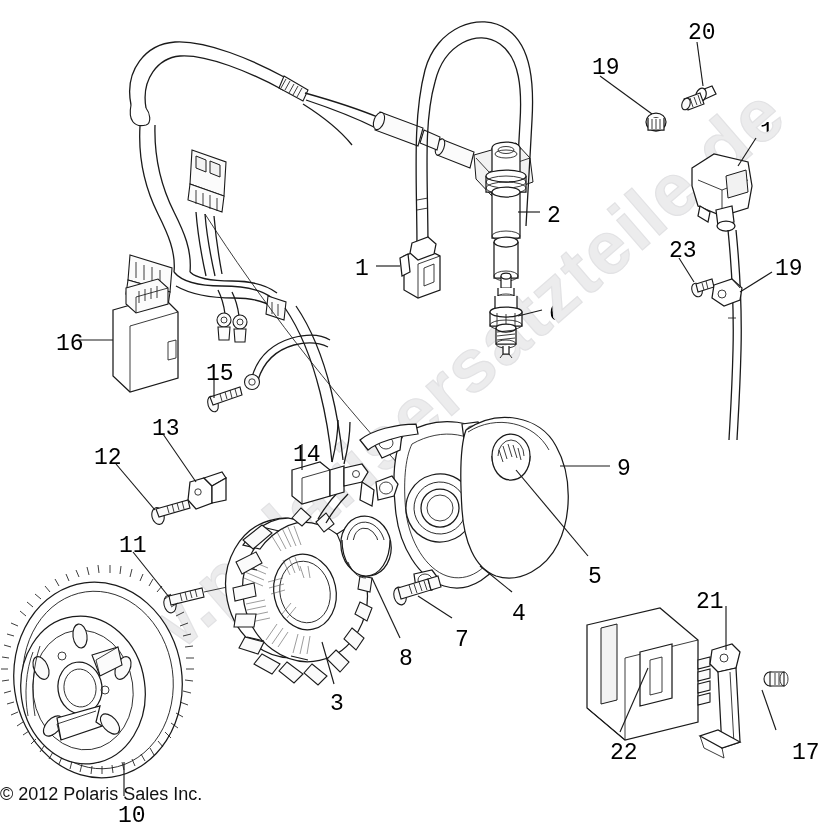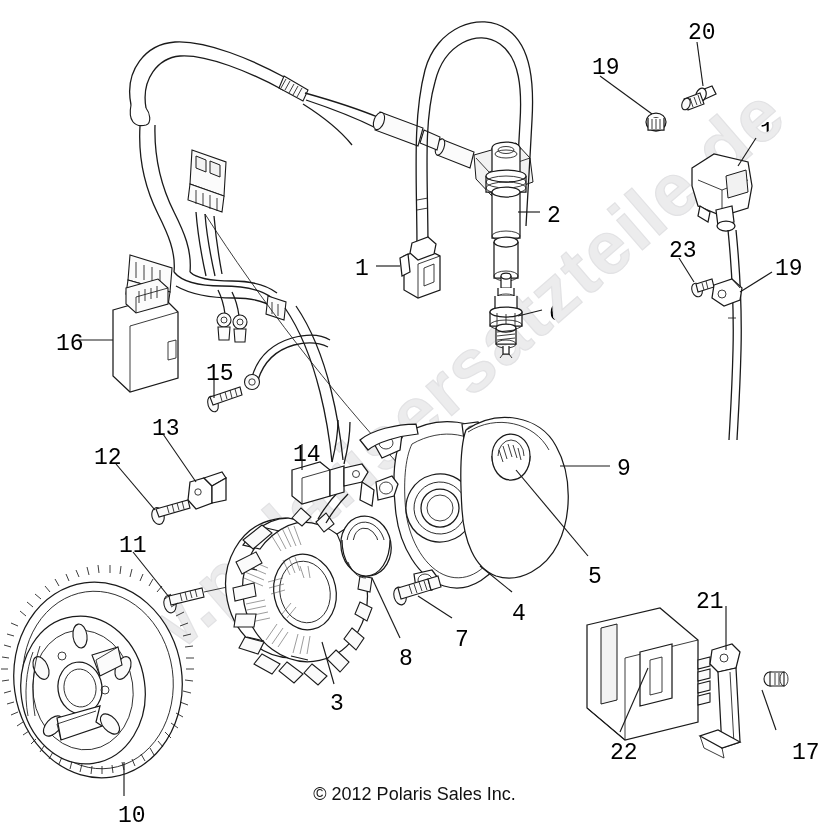--- a/index.html
+++ b/index.html
@@ -42,21 +42,21 @@
     color: #000000;
     line-height: 1;
     white-space: nowrap;
     user-select: none;
   }
   #copyright {
     position: absolute;
     left: 0;
     top: 784px;
     width: 829px;
-    text-align: center;
+    text-align: left;
     font-family: "Liberation Sans", sans-serif;
     font-size: 18px;
     color: #111111;
     white-space: nowrap;
   }
   .ln { stroke: #1a1a1a; stroke-width: 1.15; fill: none; }
   .part { stroke: #1a1a1a; stroke-width: 1.25; fill: #ffffff; }
   .partf { stroke: #1a1a1a; stroke-width: 1.1; fill: #fbfbfb; }
   .wire { stroke: #1a1a1a; stroke-width: 1.3; fill: none; }
   .thin { stroke: #1a1a1a; stroke-width: 0.85; fill: none; }

